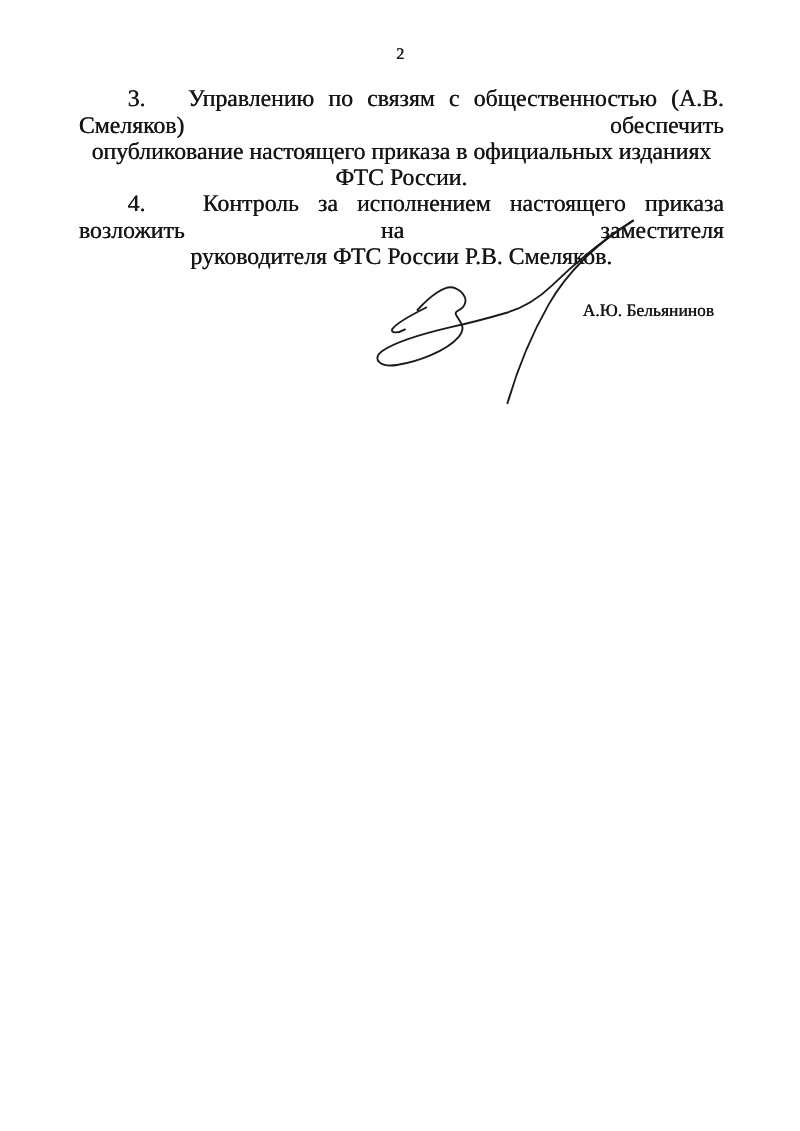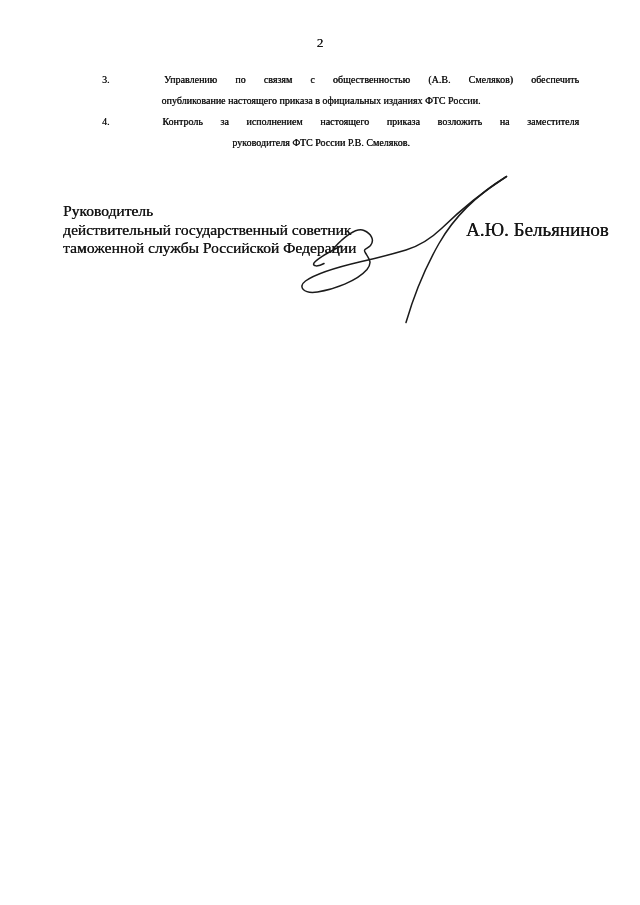--- a/index.html
+++ b/index.html
@@ -25,21 +25,21 @@
     width: 640px;
     text-align: center;
     font-size: 13px;
     line-height: 15px;
   }
   .body-text {
     position: absolute;
     top: 69px;
     left: 63px;
     width: 516px;
-    font-size: 10px;
+    font-size: 19px;
     line-height: 21px;
   }
   .body-line {
     white-space: normal;
     text-align: center;
   }
   .body-line.first {
     text-align: justify;
     text-align-last: justify;
     text-indent: 39px;
@@ -47,23 +47,23 @@
   .sig-role {
     position: absolute;
     top: 202px;
     left: 63px;
     font-size: 15.5px;
     line-height: 18.6px;
     white-space: nowrap;
   }
   .sig-name {
     position: absolute;
-    top: 220px;
+    top: 240px;
     left: 466px;
-    font-size: 19px;
+    font-size: 14px;
     line-height: 19px;
     white-space: nowrap;
   }
   .signature-svg {
     position: absolute;
     top: 0;
     left: 0;
     width: 640px;
     height: 905px;
     pointer-events: none;
@@ -82,25 +82,20 @@
 
   <div class="page-number">2</div>
 
   <div class="body-text">
     <div class="body-line first">3.&nbsp;&nbsp; Управлению по связям с общественностью (А.В. Смеляков) обеспечить</div>
     <div class="body-line">опубликование настоящего приказа в официальных изданиях ФТС России.</div>
     <div class="body-line first">4.&nbsp;&nbsp; Контроль за исполнением настоящего приказа возложить на заместителя</div>
     <div class="body-line">руководителя ФТС России Р.В. Смеляков.</div>
   </div>
 
-  <div class="sig-role">
-    <div>Руководитель</div>
-    <div>действительный государственный советник</div>
-    <div>таможенной службы Российской Федерации</div>
-  </div>
 
   <div class="sig-name">А.Ю. Бельянинов</div>
 
   <svg class="signature-svg" viewBox="0 0 640 905" xmlns="http://www.w3.org/2000/svg" aria-hidden="true">
 
     <path d="M 341,246 C 331,251 317,259 314,263 C 312,266.5 318,267 324,263.5
              M 334,248 C 343,238 356,227 364,230.5 C 371,233.5 375,240 370.5,245.5
              C 367,249.5 362.5,248.5 365.5,253 C 369.5,259.5 372.5,262.5 367,269.5
              C 357,281 334,289.5 317.5,292 C 303.5,294 297.5,287 305.5,281
              C 316,273.5 340,266.5 361.5,261.5 C 380,257.5 394,253.5 406,250

